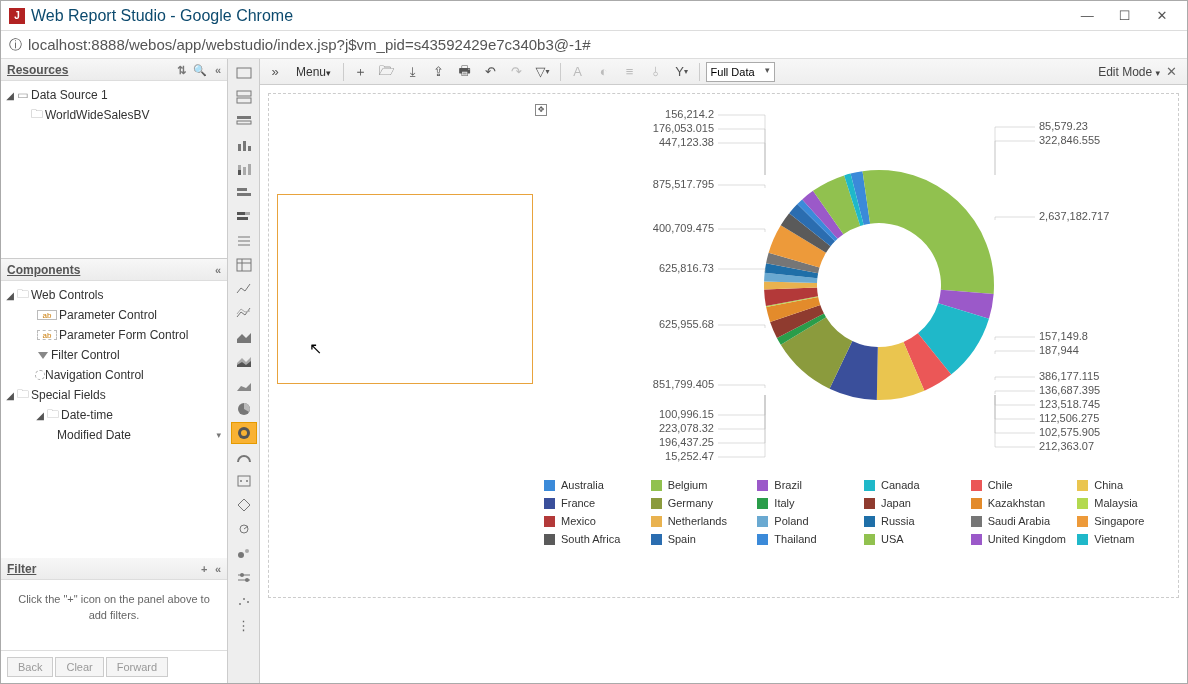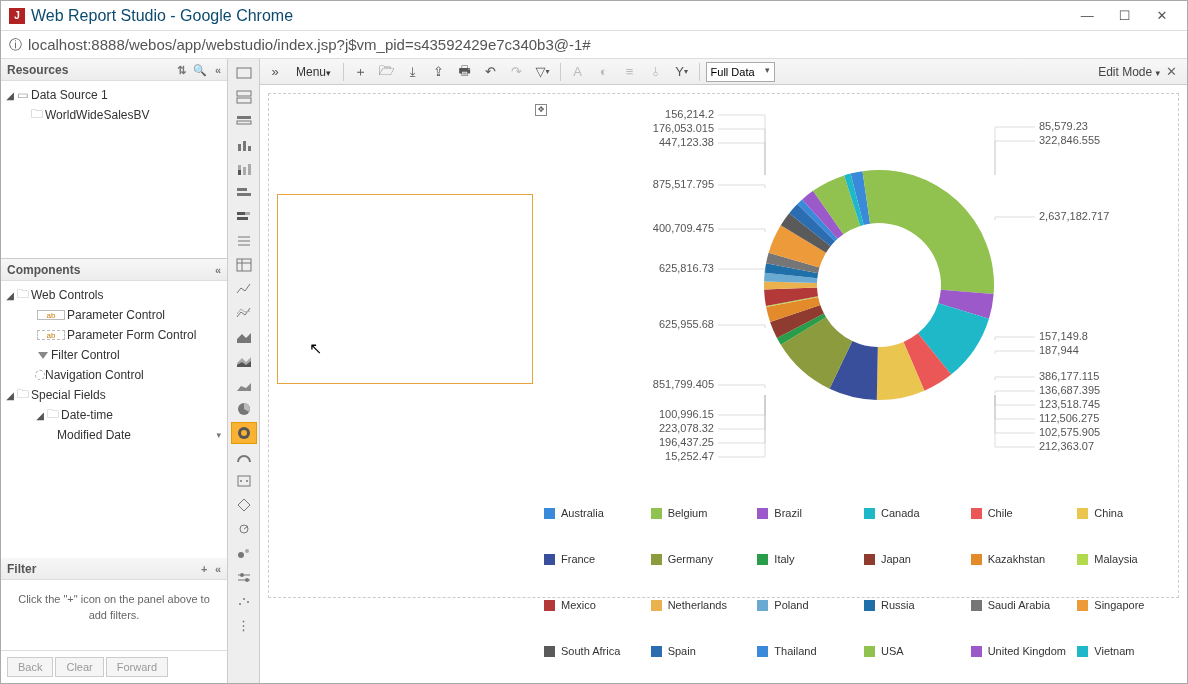--- a/index.html
+++ b/index.html
@@ -17,29 +17,29 @@
 .addressbar .url { font-size: 15px; }
 
 
 .main { display: flex; height: calc(100% - 58px); }
 .left-panel { width: 227px; border-right: 1px solid #ccc; display: flex; flex-direction: column; background: #fff; }
 .toolstrip { width: 32px; background: #eee; border-right: 1px solid #ccc; display: flex; flex-direction: column; align-items: center; padding-top: 2px; overflow: hidden; }
 .workspace { flex: 1; display: flex; flex-direction: column; }
 
 
 .panel-header { display: flex; align-items: center; height: 22px; padding: 0 6px; background: linear-gradient(#f7f7f7,#ececec); border-bottom: 1px solid #ddd; font-weight: bold; color: #555; }
-.panel-header .title { flex: 1; }
+.panel-header .title { flex: 1; text-decoration: underline; }
 .panel-header .icons span { margin-left: 4px; color: #777; cursor: pointer; font-size: 11px; }
 
 
 .tree { padding: 4px 0; font-size: 12px; overflow: auto; }
 .tree-row { display: flex; align-items: center; height: 20px; padding-left: 4px; cursor: default; }
 .tree-toggle { width: 10px; text-align: center; color: #555; font-size: 10px; }
 .tree-icon { width: 16px; text-align: center; color: #888; font-size: 12px; }
-.tree-icon.box { border: 1px solid #bbb; width: 28px; height: 10px; margin: 0 2px; font-size: 8px; line-height: 9px; color: #c97c0a; }
+.tree-icon.box { border: 1px solid #bbb; width: 20px; height: 10px; margin: 0 2px; font-size: 8px; line-height: 9px; color: #c97c0a; }
 .tree-icon.folder { color: #999; }
 .tree-icon.circle { border: 1px dashed #aaa; border-radius: 50%; width: 10px; height: 10px; }
 .tree-icon.funnel::before { content: ""; display: block; width: 0; height: 0; border-left: 5px solid transparent; border-right: 5px solid transparent; border-top: 7px solid #888; margin: 0 auto; }
 .indent-1 { padding-left: 18px; }
 .indent-2 { padding-left: 34px; }
 .indent-3 { padding-left: 56px; }
 
 .resources-body { height: 178px; border-bottom: 1px solid #ccc; }
 .components-body { flex: 1; overflow: auto; }
 .filter-body { height: 70px; padding: 12px 16px; text-align: center; color: #666; font-size: 11px; line-height: 1.45; border-top: 0; }
@@ -75,21 +75,21 @@
 .cursor { position: absolute; left: 40px; top: 245px; font-size: 16px; color: #000; pointer-events: none; }
 
 
 .chart-wrap { position: absolute; left: 270px; top: 6px; width: 640px; }
 svg.donut { display: block; }
 .label { font-size: 11px; fill: #555; }
 .label-line { stroke: #bbb; stroke-width: 0.5; fill: none; }
 
 
 .legend { position: absolute; left: 275px; top: 385px; width: 640px; display: grid; grid-template-columns: repeat(6, 1fr); row-gap: 6px; font-size: 11px; }
-.legend-item { display: flex; align-items: flex-end; gap: 6px; margin-top: 28px; }
+.legend-item { display: flex; align-items: flex-end; gap: 6px; }
 .legend-swatch { width: 11px; height: 11px; }
 
 
 .row-chevron { margin-left: auto; margin-right: 6px; font-size: 9px; color: #777; }
 </style>
 </head>
 <body>
 
 <div class="titlebar">
   <div class="titlebar-icon">J</div>

